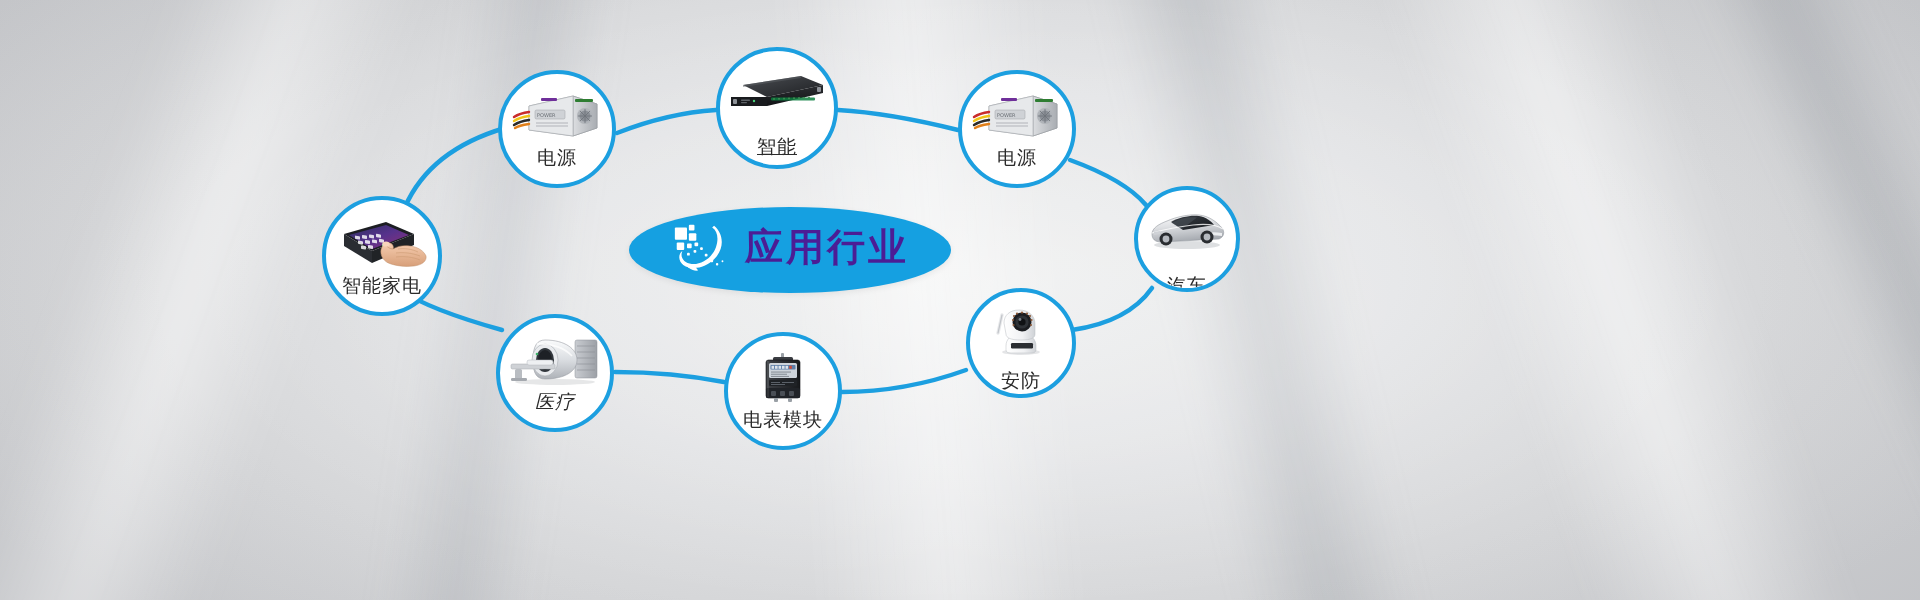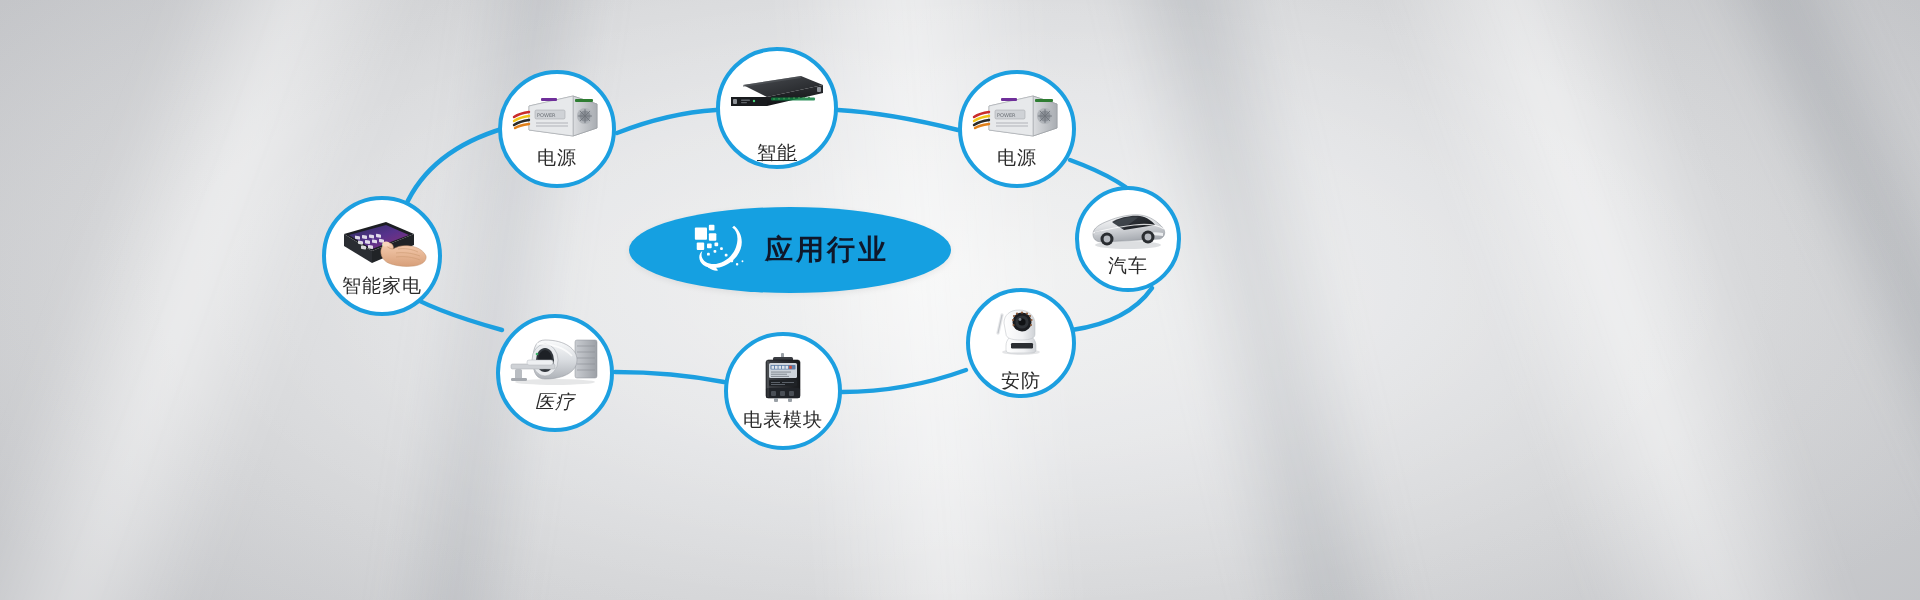--- a/index.html
+++ b/index.html
@@ -44,23 +44,23 @@
   
   #center-badge{
     position:absolute;left:629px;top:207px;width:322px;height:86px;
     border-radius:50%/50%;
     background:#15a0e1;
     display:flex;align-items:center;justify-content:center;gap:14px;
     box-shadow:0 2px 6px rgba(0,0,0,.07);
   }
   #center-badge .logo{width:60px;height:56px;flex:0 0 auto;display:block;}
   #center-badge .badge-text{
-    color:#0f172a;font-size:28px;font-weight:700;letter-spacing:3px;
+    color:#4c1d95;font-size:38px;font-weight:700;letter-spacing:3px;
     line-height:1;white-space:nowrap;
-    font-family:Liberation Serif, serif;
+    font-family:Liberation Mono, monospace;
   }
 
   
   .node{
     position:absolute;
     border:4px solid #1c9fe0;
     border-radius:50%;
     background:#ffffff;
     display:flex;flex-direction:column;align-items:center;justify-content:flex-start;
     box-sizing:border-box;
@@ -215,21 +215,21 @@
           <rect x="90" y="14" width="4" height="5" rx="1"></rect>
         </g>
         <g fill="#5d6166">
           <rect x="14" y="26.5" width="9" height="1.4" rx=".6"></rect>
           <rect x="14" y="29" width="6" height="1.2" rx=".6"></rect>
         </g>
         <circle cx="27" cy="28" r="1.2" fill="#49d17a"></circle>
         <path d="M16 12 L74 3 L74 5 L16 14 Z" fill="#5b5f64" opacity=".5"></path>
       </svg>
     </div>
-    <div class="label" style="margin-top:24px;text-decoration:underline;">智能</div>
+    <div class="label" style="margin-top:18px;text-decoration:underline;">智能</div>
   </div>
 
   <div class="node" style="left:958px;top:70px;width:118px;height:118px;">
     <div class="art" style="margin-top:16px;">
       <svg width="92" height="50" viewBox="0 0 92 50">
         <path d="M18 16 L62 6 L86 14 L86 38 L62 46 L18 40 Z" fill="url(#psuA)" stroke="#9b9fa4" stroke-width=".7"></path>
         <path d="M62 6 L86 14 L86 38 L62 46 Z" fill="url(#psuB)" stroke="#9b9fa4" stroke-width=".7"></path>
         <path d="M18 16 L62 6 L62 46 L18 40 Z" fill="#e7e9eb" stroke="#a7abb0" stroke-width=".6"></path>
         <rect x="24" y="20" width="30" height="9" rx="1.5" fill="#cfd2d6" stroke="#9ea2a7" stroke-width=".5"></rect>
         <text x="26" y="27" font-size="5" fill="#6a6f75" font-family="DejaVu Sans, sans-serif">POWER</text>
@@ -251,21 +251,21 @@
           <path d="M18 22 C 10 23, 6 25, 3 27" stroke="#c92c2c"></path>
           <path d="M18 26 C 10 27, 6 29, 3 31" stroke="#f0c419"></path>
           <path d="M18 30 C 10 31, 6 33, 3 35" stroke="#2b2b2b"></path>
           <path d="M18 34 C 11 35, 7 36, 4 38" stroke="#e07f1a"></path>
         </g>
       </svg>
     </div>
     <div class="label" style="margin-top:8px;">电源</div>
   </div>
 
-  <div class="node" style="left:1075px;top:186px;width:106px;height:106px;">
+  <div class="node" style="left:1134px;top:186px;width:106px;height:106px;gap:20px;">
     <div class="art" style="margin-top:16px;">
       <svg width="84" height="44" viewBox="0 0 84 44">
         <defs>
           <linearGradient id="carBody" x1="0" y1="0" x2="0.3" y2="1">
             <stop offset="0" stop-color="#ffffff"></stop>
               <stop offset=".45" stop-color="#dfe1e4"></stop>
             <stop offset="1" stop-color="#a8acb2"></stop>
           </linearGradient>
           <linearGradient id="carGlass" x1="0" y1="0" x2="1" y2="1">
             <stop offset="0" stop-color="#3a3f46"></stop>

